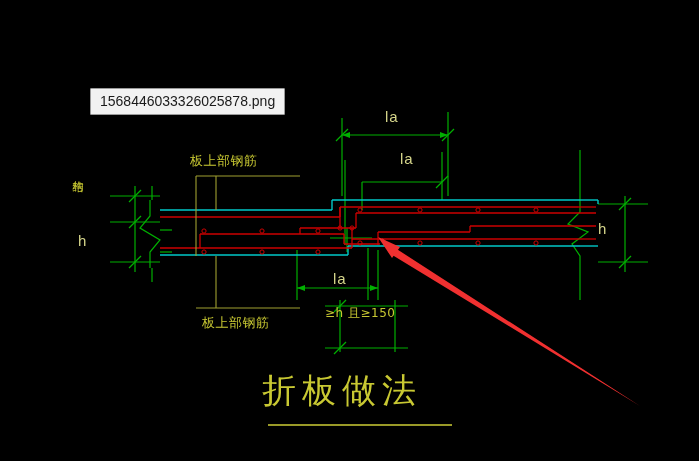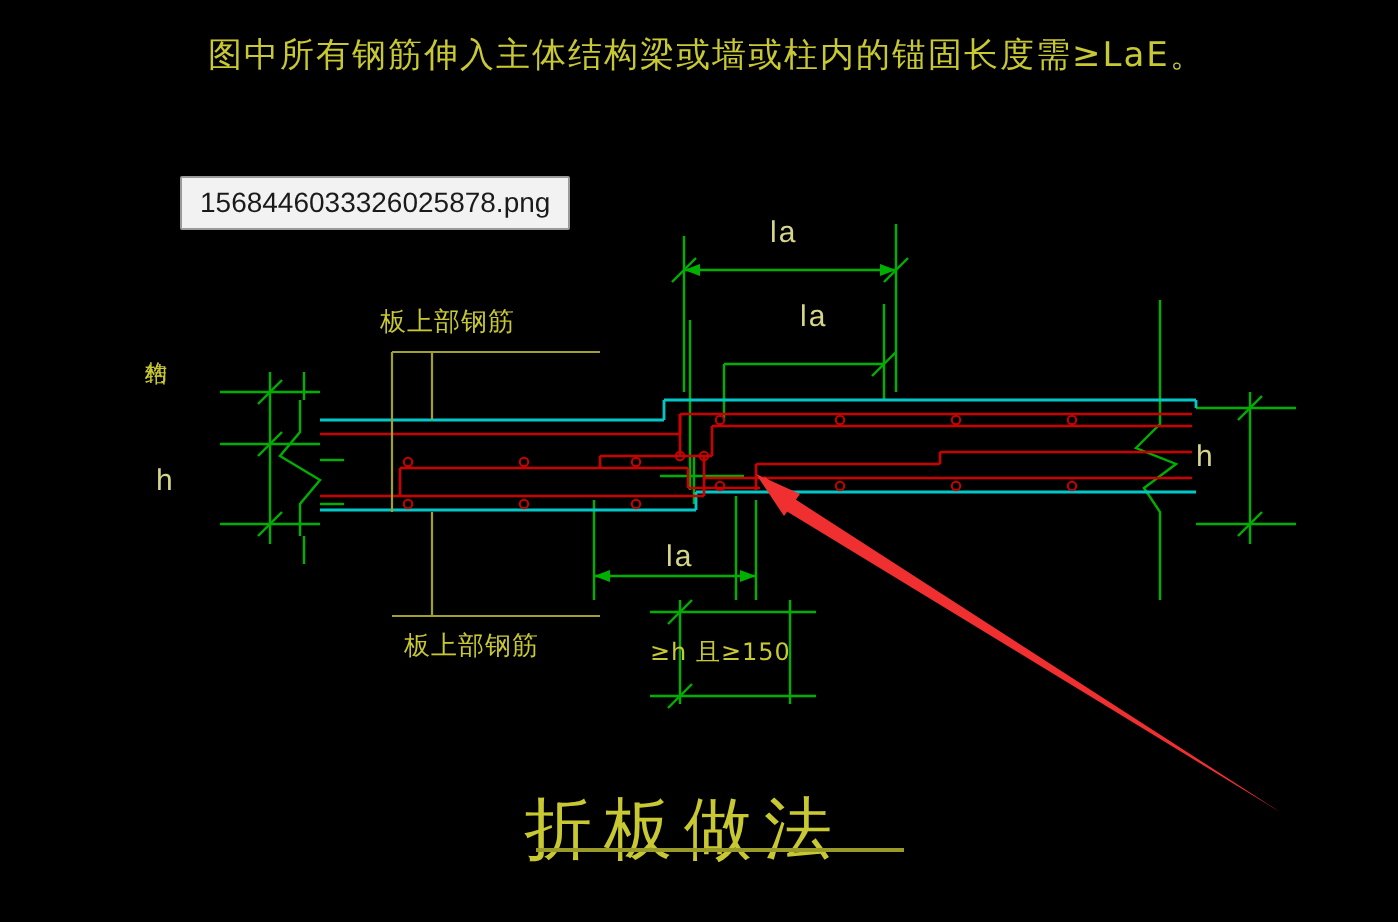--- a/index.html
+++ b/index.html
@@ -43,21 +43,20 @@
   }
   .drawing-caption {
     position: absolute;
     left: 262px;
     top: 368px;
     color: #c8c832;
     font-family: Liberation Serif, serif;
     font-size: 34px;
     letter-spacing: 6px;
     white-space: nowrap;
-    margin-top: 24px;
   }
   .caption-rule {
     position: absolute;
     left: 268px;
     top: 424px;
     width: 184px;
     height: 2px;
     background: #9a9a28;
   }
   
@@ -249,25 +248,24 @@
       <line x1="216" y1="256" x2="216" y2="308"></line>
     </g>
 
     <g>
       <path d="M640 406 L392 246 L382 238 L389 253 Z" fill="#f03030"></path>
       <path d="M378 237 L400 247 L392 258 Z" fill="#f03030"></path>
     </g>
 
   </svg>
 
-  <div class="note-title">图中所有钢筋伸入主体结构梁或墙或柱内的锚固长度需≥LaE。</div>
 
   <div class="cad-label" style="left:190px; top:152px;">板上部钢筋</div>
   <div class="cad-label" style="left:202px; top:314px;">板上部钢筋</div>
-  <div class="cad-label small" style="left:325px; top:318px;">≥h 且≥150</div>
+  <div class="cad-label small" style="left:325px; top:305px;">≥h 且≥150</div>
 
   <div class="cad-label dim" style="left:385px; top:108px;">la</div>
   <div class="cad-label dim" style="left:400px; top:150px;">la</div>
   <div class="cad-label dim" style="left:333px; top:270px;">la</div>
 
   <div class="cad-label dim" style="left:78px; top:232px;">h</div>
   <div class="cad-label dim" style="left:598px; top:220px;">h</div>
 
   <div class="cad-label vertical" style="left:72px; top:172px;">结构</div>
 

